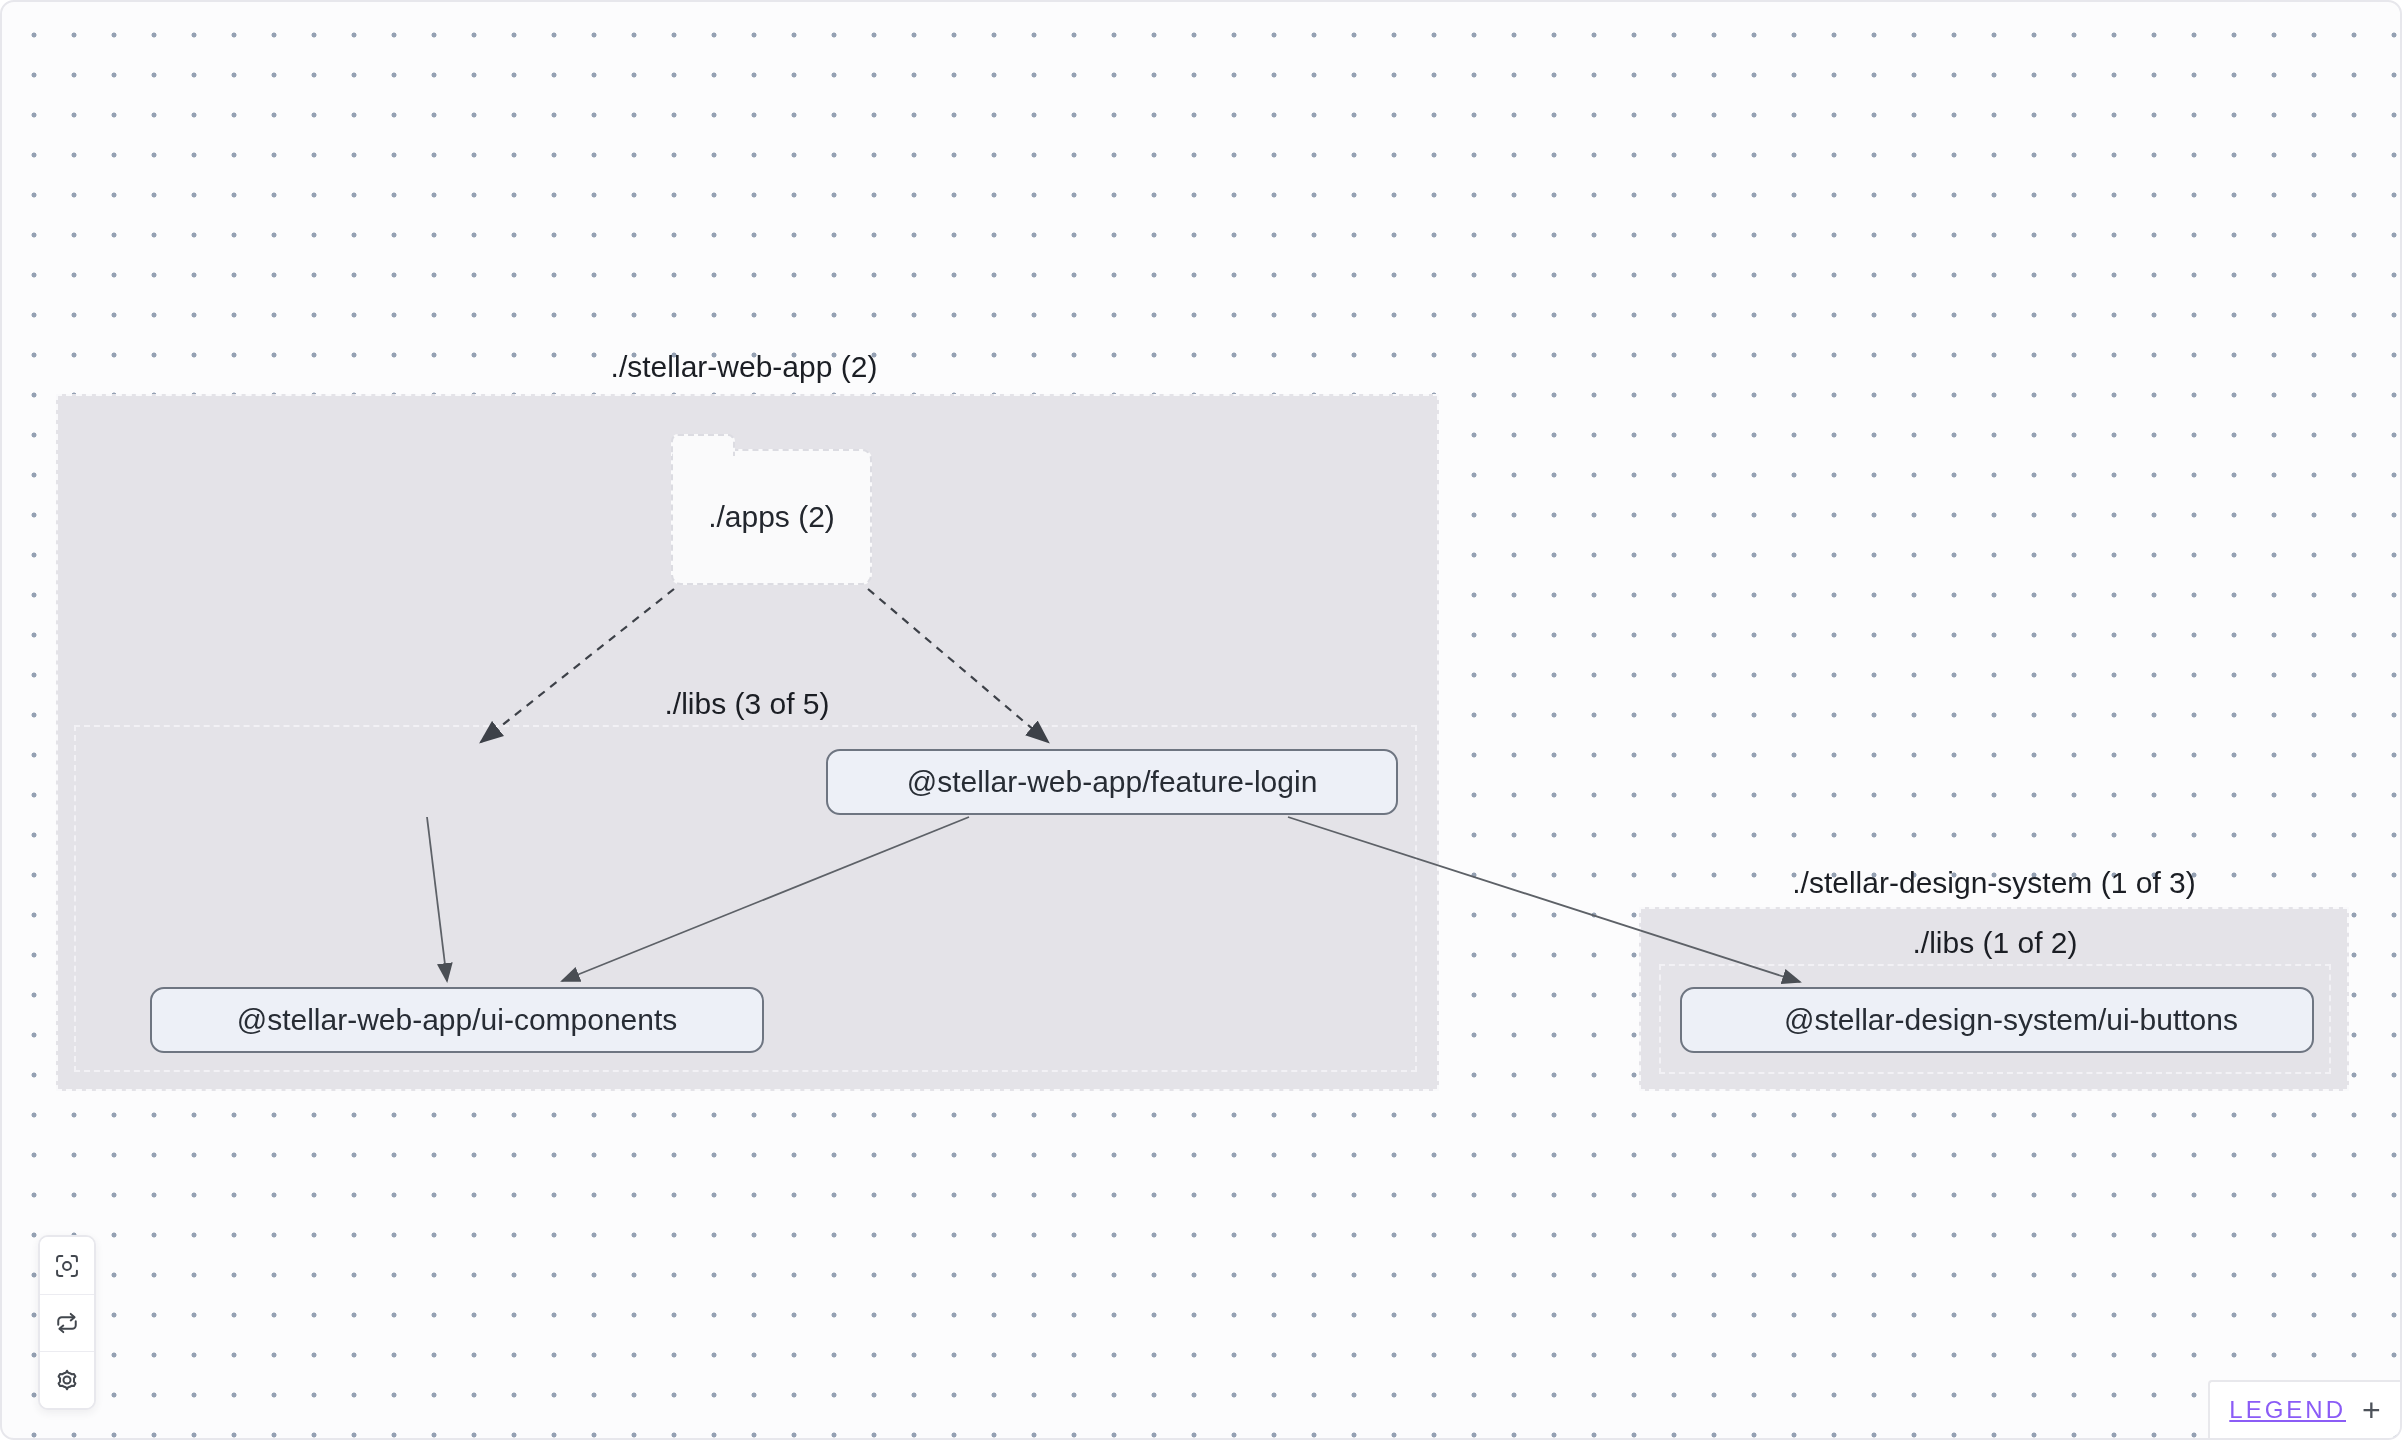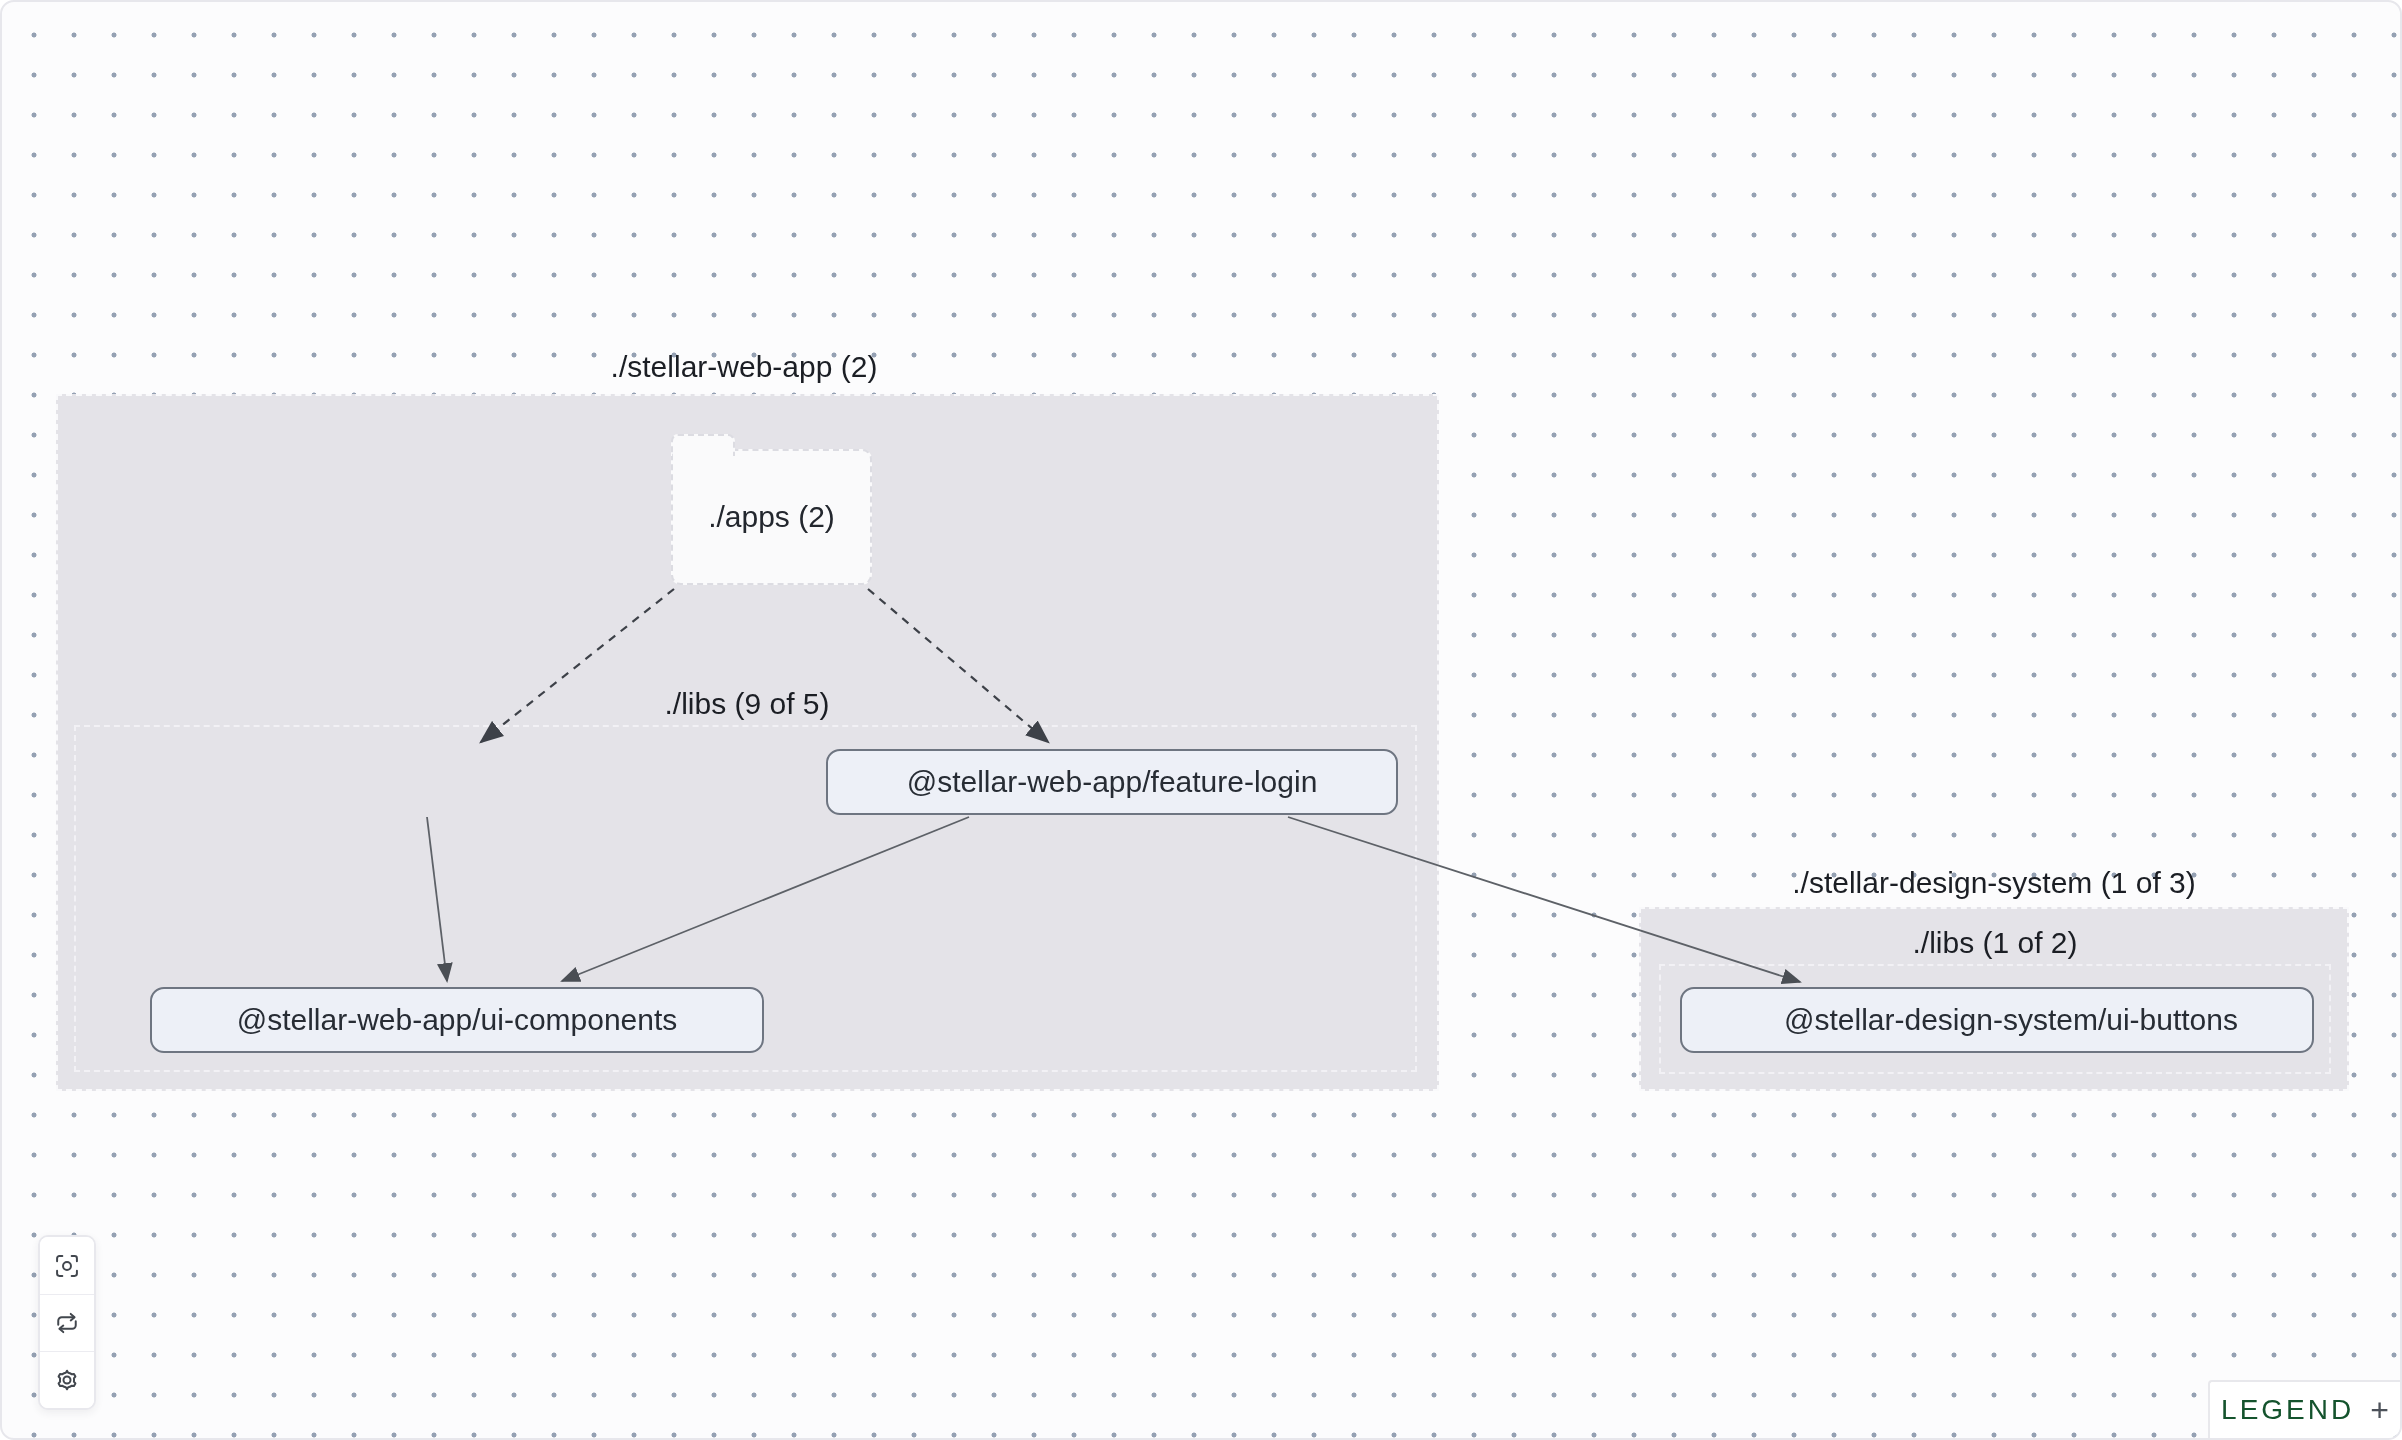--- a/index.html
+++ b/index.html
@@ -126,43 +126,44 @@
     background: #ffffff;
     border-top: 2px solid #e8e8ec;
     border-left: 2px solid #e8e8ec;
     border-radius: 4px 0 0 0;
     display: flex; align-items: center; justify-content: center;
     gap: 16px;
     z-index: 10;
     cursor: pointer;
   }
   .legend-text {
-    font-size: 28px;
+    font-size: 24px;
     letter-spacing: 3px;
-    color: #14532d;
+    color: #8b5cf6;
+    text-decoration: underline;
   }
   .legend-plus {
     font-size: 32px;
     font-weight: 300;
     color: #4d525a;
     line-height: 32px;
   }
 </style>
 </head>
 <body>
 
 <div class="canvas">
 
   <div class="group" style="left:54px; top:392px; width:1383px; height:697px;"></div>
   <div class="subgroup" style="left:72px; top:723px; width:1343px; height:347px;"></div>
   <div class="group" style="left:1637px; top:905px; width:710px; height:184px;"></div>
   <div class="subgroup" style="left:1657px; top:962px; width:672px; height:110px;"></div>
 
   <div class="group-label" style="left:742px; top:348px;">./stellar-web-app (2)</div>
-  <div class="group-label" style="left:745px; top:685px;">./libs (9 of 5)</div>
+  <div class="group-label" style="left:745px; top:685px;">./libs (3 of 5)</div>
   <div class="group-label" style="left:1992px; top:864px;">./stellar-design-system (1 of 3)</div>
   <div class="group-label" style="left:1993px; top:924px;">./libs (1 of 2)</div>
 
   <svg class="edges" viewBox="0 0 2402 1440">
     <defs>
       <marker id="arrow-dark" viewBox="0 0 10 8" refX="9" refY="4" markerWidth="11" markerHeight="9" orient="auto-start-reverse">
         <path d="M0,0 L10,4 L0,8 z" fill="#3d4148"></path>
       </marker>
       <marker id="arrow-gray" viewBox="0 0 10 8" refX="9" refY="4" markerWidth="11" markerHeight="9" orient="auto-start-reverse">
         <path d="M0,0 L10,4 L0,8 z" fill="#4a4e54"></path>

